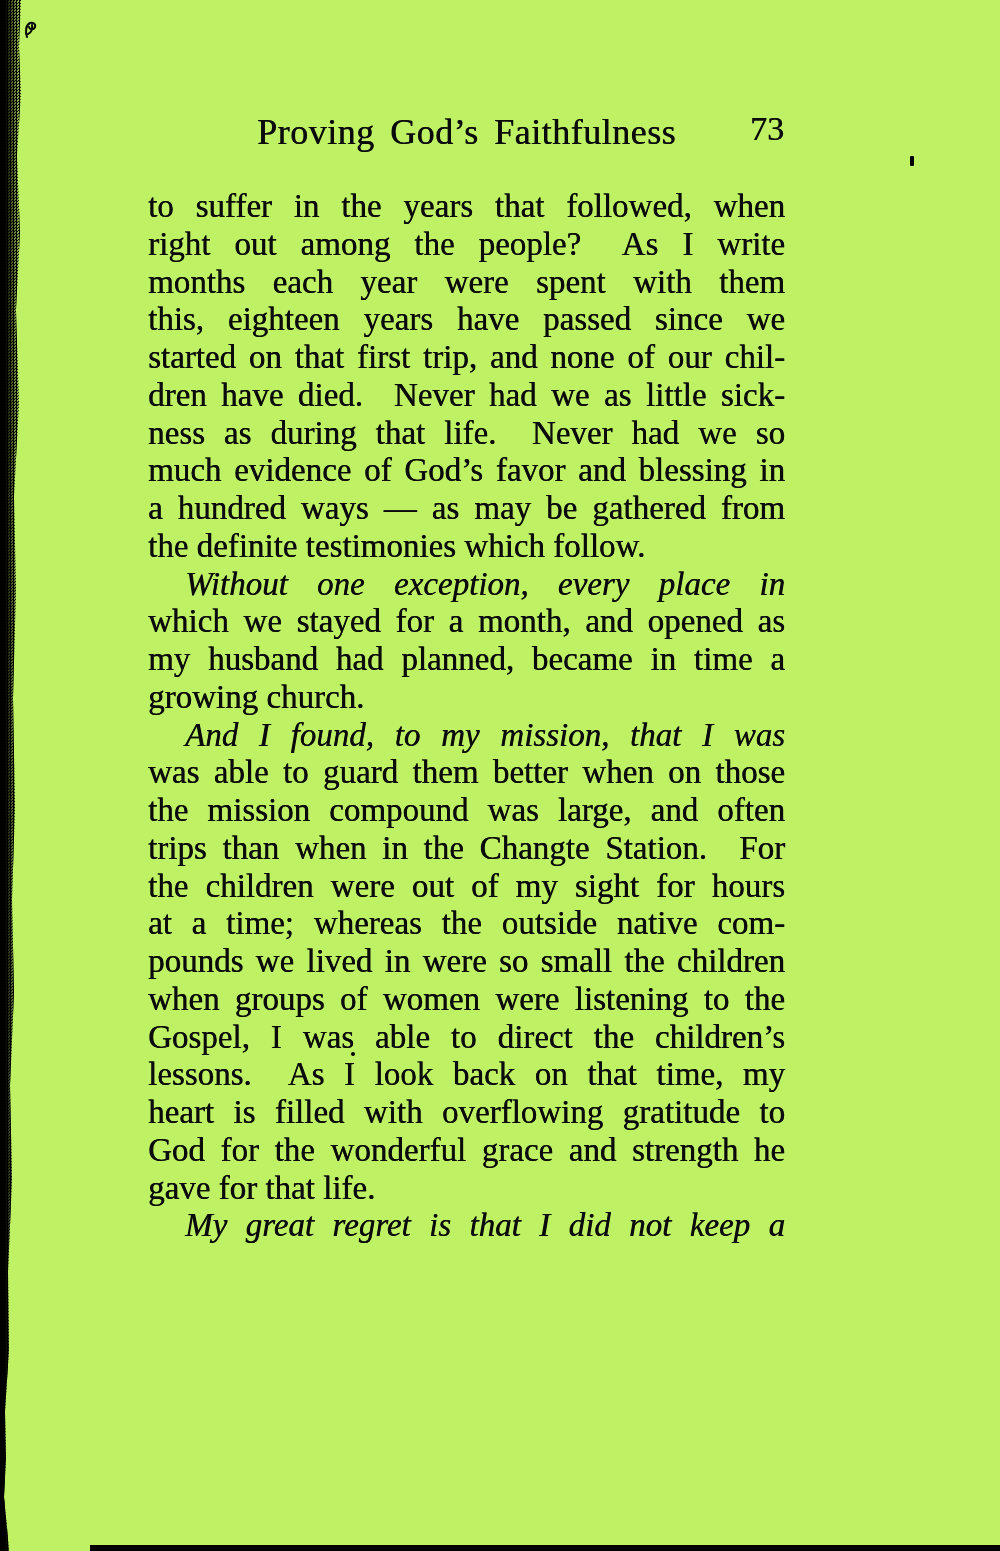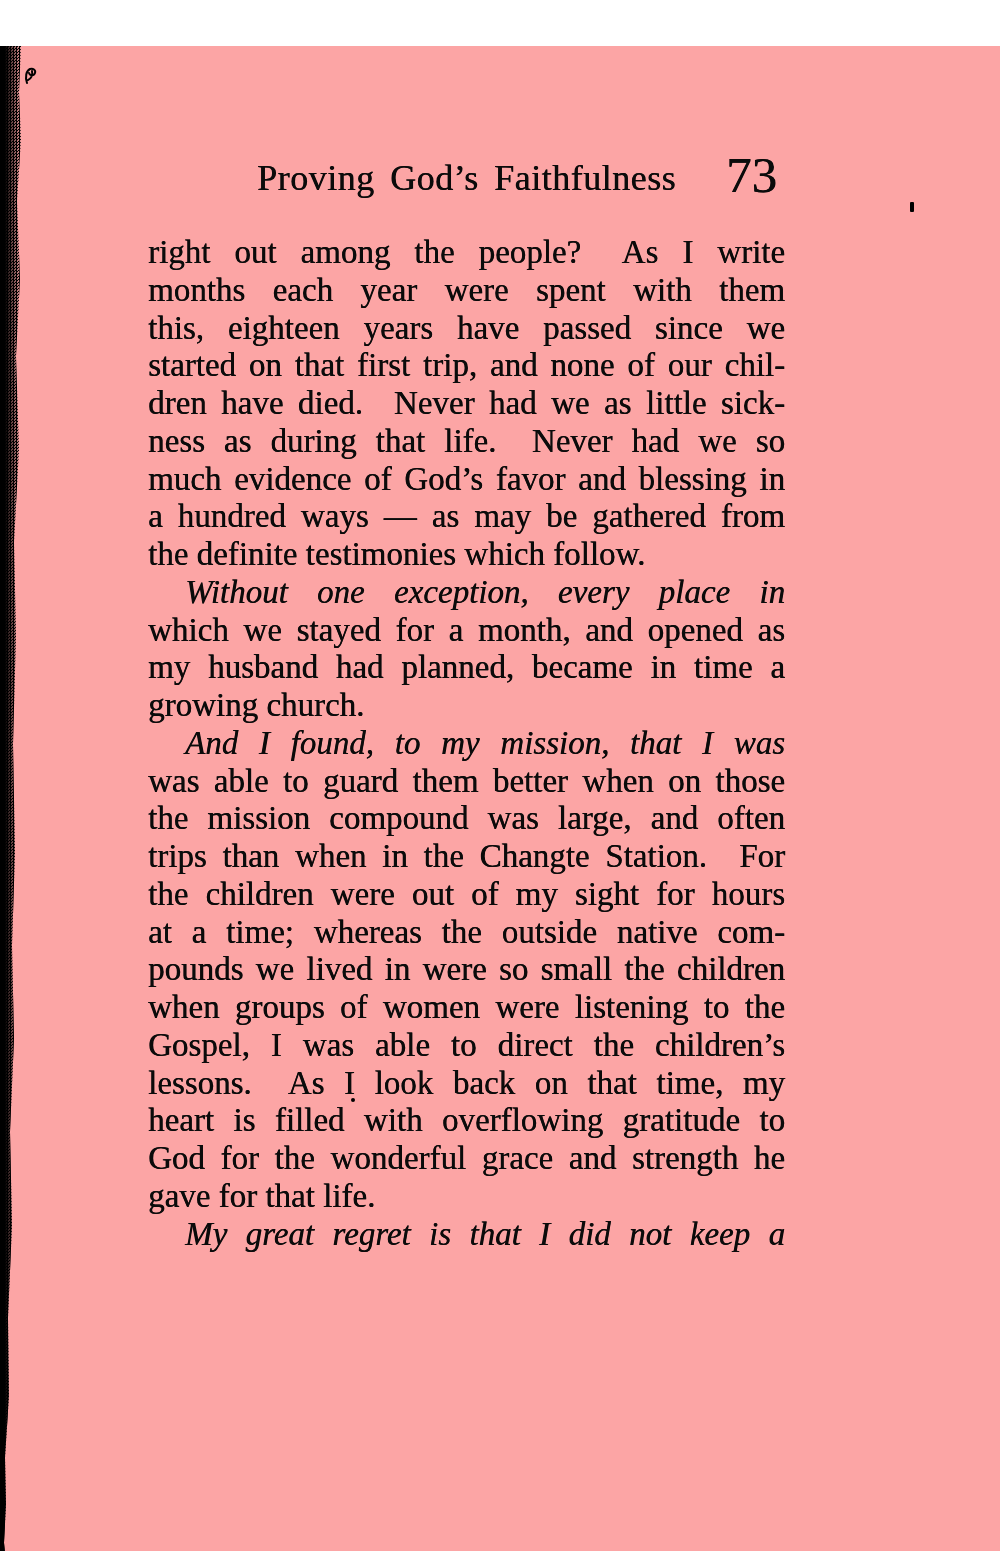--- a/index.html
+++ b/index.html
@@ -4,21 +4,21 @@
 <style>
   html,body { margin:0; padding:0; }
   body {
     width:1000px; height:1551px;
     background:#ffffff;
     font-family:"Liberation Serif","DejaVu Serif",serif;
     color:#0b0b0b;
     position:relative;
   }
   .page {
-    position:absolute; inset:0; overflow:hidden; background:#fca5a5;margin-top:46px;
+    position:absolute; inset:0; overflow:hidden; background:#bef264;
   }
 
   
   .edge-strip {
     position:absolute; left:0; top:0; width:26px; height:1551px;
     background:
       linear-gradient(90deg,#000 0px,#000 5px,rgba(0,0,0,.65) 11px,rgba(0,0,0,0) 23px),
       repeating-conic-gradient(#000 0% 25%, rgba(255,255,255,0) 0% 50%);
     background-size:100% 100%, 3px 3px;
     clip-path: polygon(
@@ -38,21 +38,21 @@
   
   .header {
     position:absolute; left:148px; top:110px; width:637px; height:44px;
     line-height:44px;
   }
   .header-title {
     text-align:center; font-size:36px; word-spacing:6px; letter-spacing:0.5px;
     text-shadow:0.4px 0 0 currentColor;
   }
   .page-number {
-    position:absolute; right:8px; top:-3px; font-size:51px; line-height:44px;
+    position:absolute; right:1px; top:-3px; font-size:34px; line-height:44px;
     text-shadow:0.4px 0 0 currentColor;
   }
 
   
   .bodytext {
     position:absolute; left:148px; top:188px; width:637px;
     font-size:33px; line-height:37.75px;
   }
   .line {
     text-align:justify;
@@ -79,20 +79,21 @@
   <div class="bottom-line"></div>
 
   <div class="header">
     <div class="header-title">Proving God’s Faithfulness</div>
     <div class="page-number">73</div>
   </div>
 
   <div class="bodytext">
 
     <div>
+      <div class="line">to suffer in the years that followed, when</div>
       <div class="line">right out among the people?  As I write</div>
       <div class="line">months each year were spent with them</div>
       <div class="line">this, eighteen years have passed since we</div>
       <div class="line">started on that first trip, and none of our chil-</div>
       <div class="line">dren have died.  Never had we as little sick-</div>
       <div class="line">ness as during that life.  Never had we so</div>
       <div class="line">much evidence of God’s favor and blessing in</div>
       <div class="line">a hundred ways — as may be gathered from</div>
       <div class="line endline">the definite testimonies which follow.</div>
     </div>

